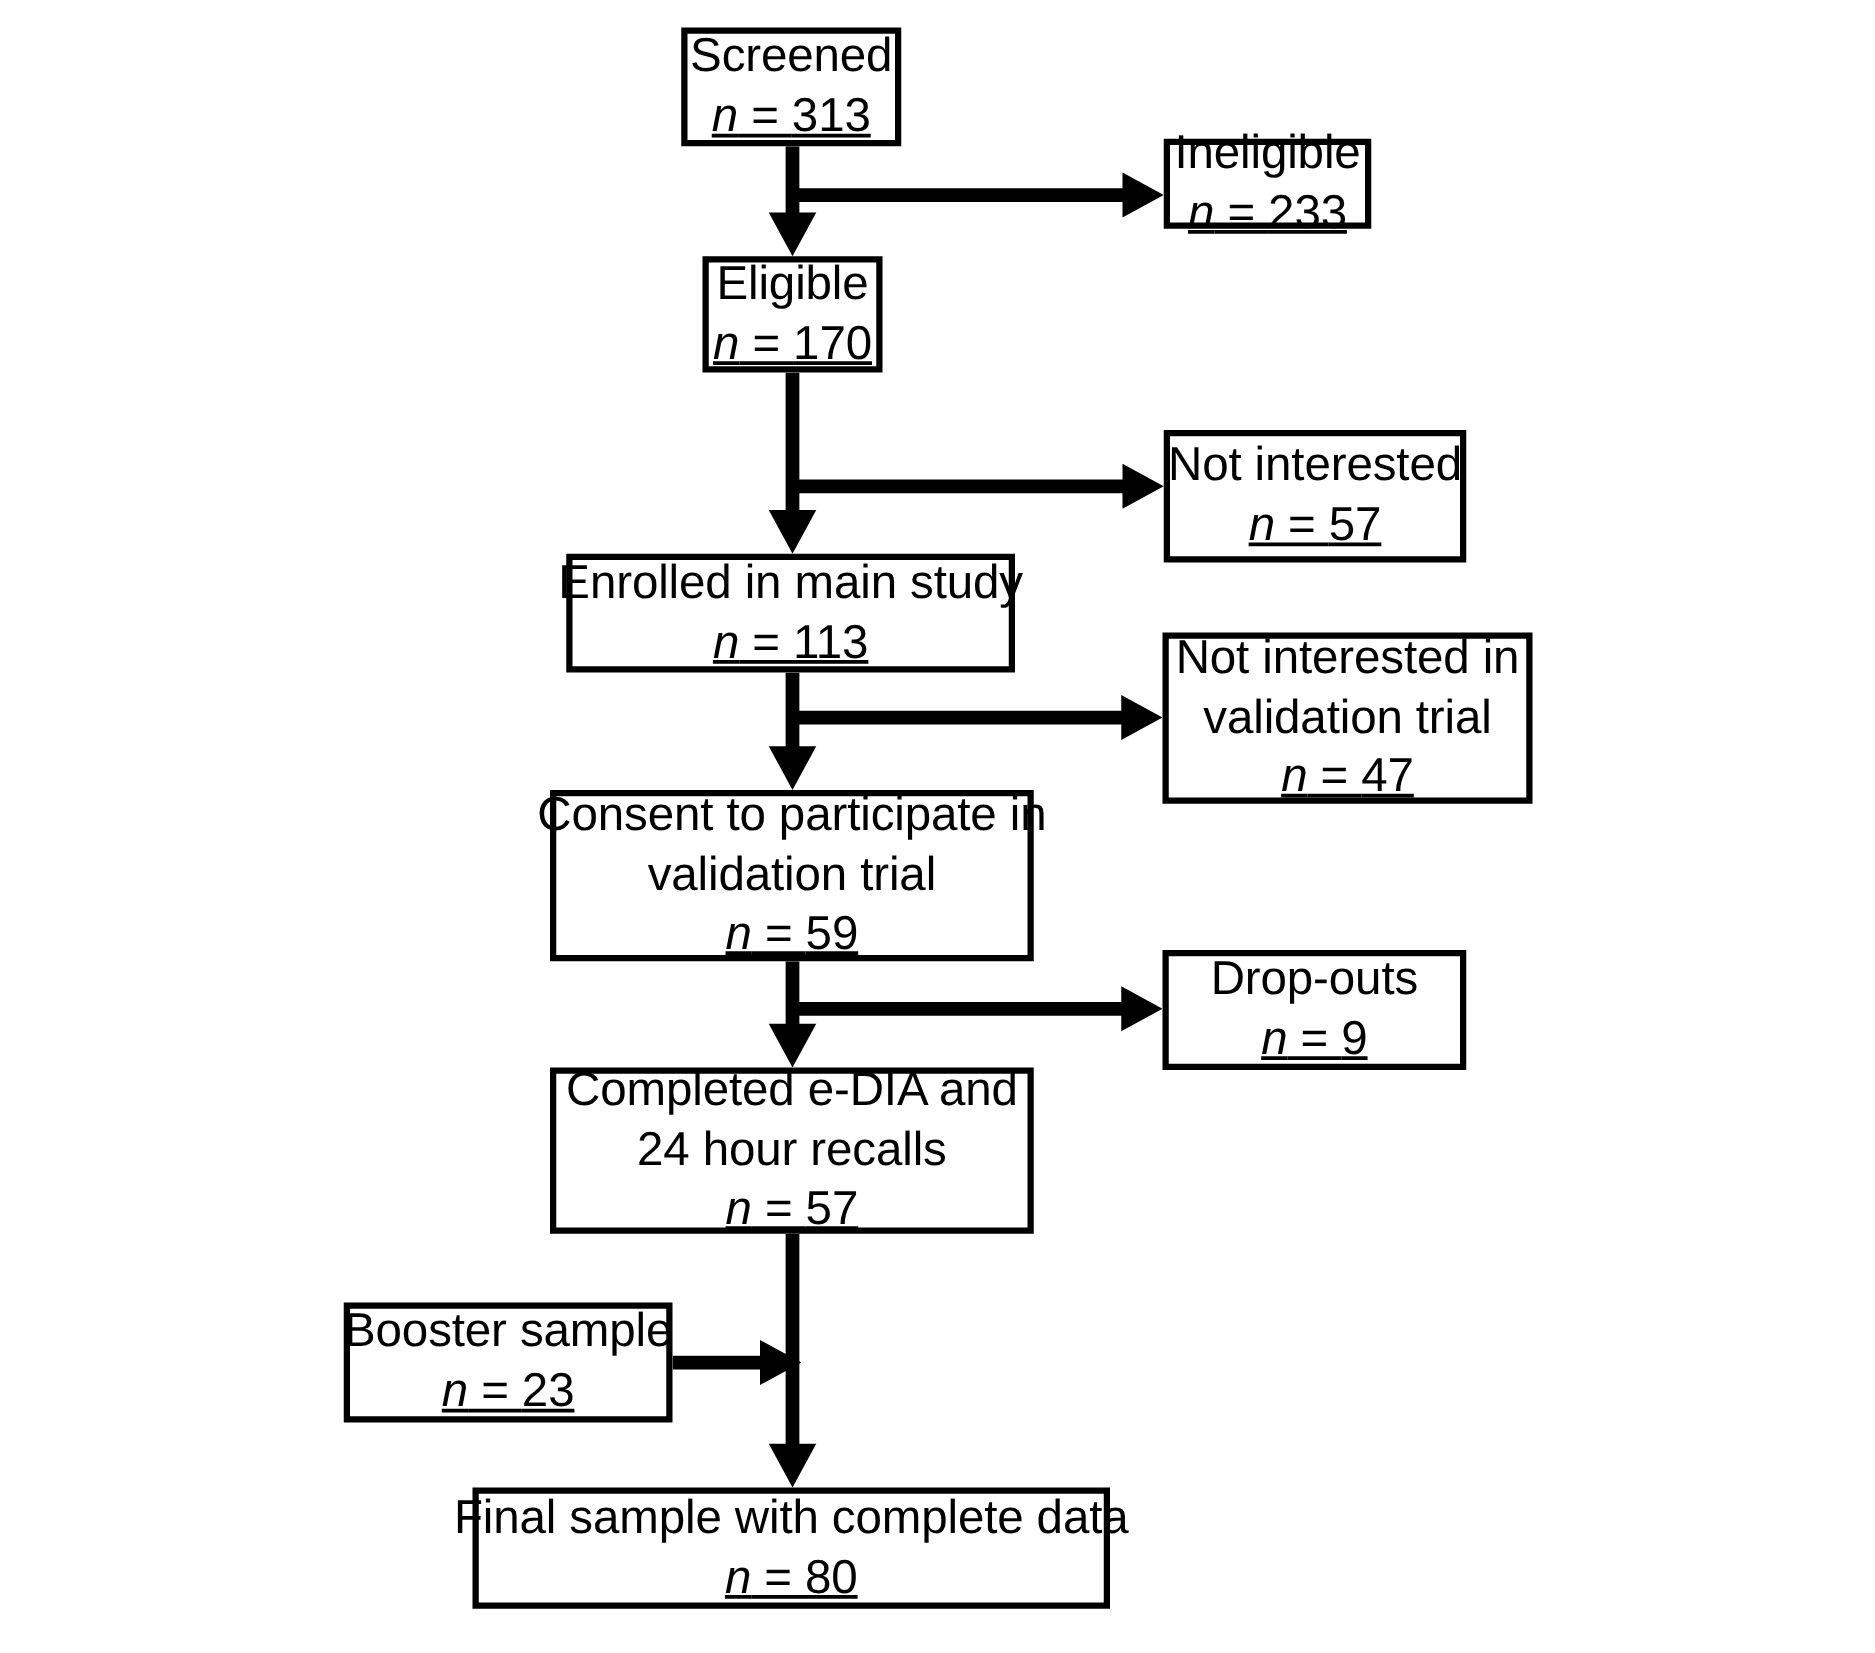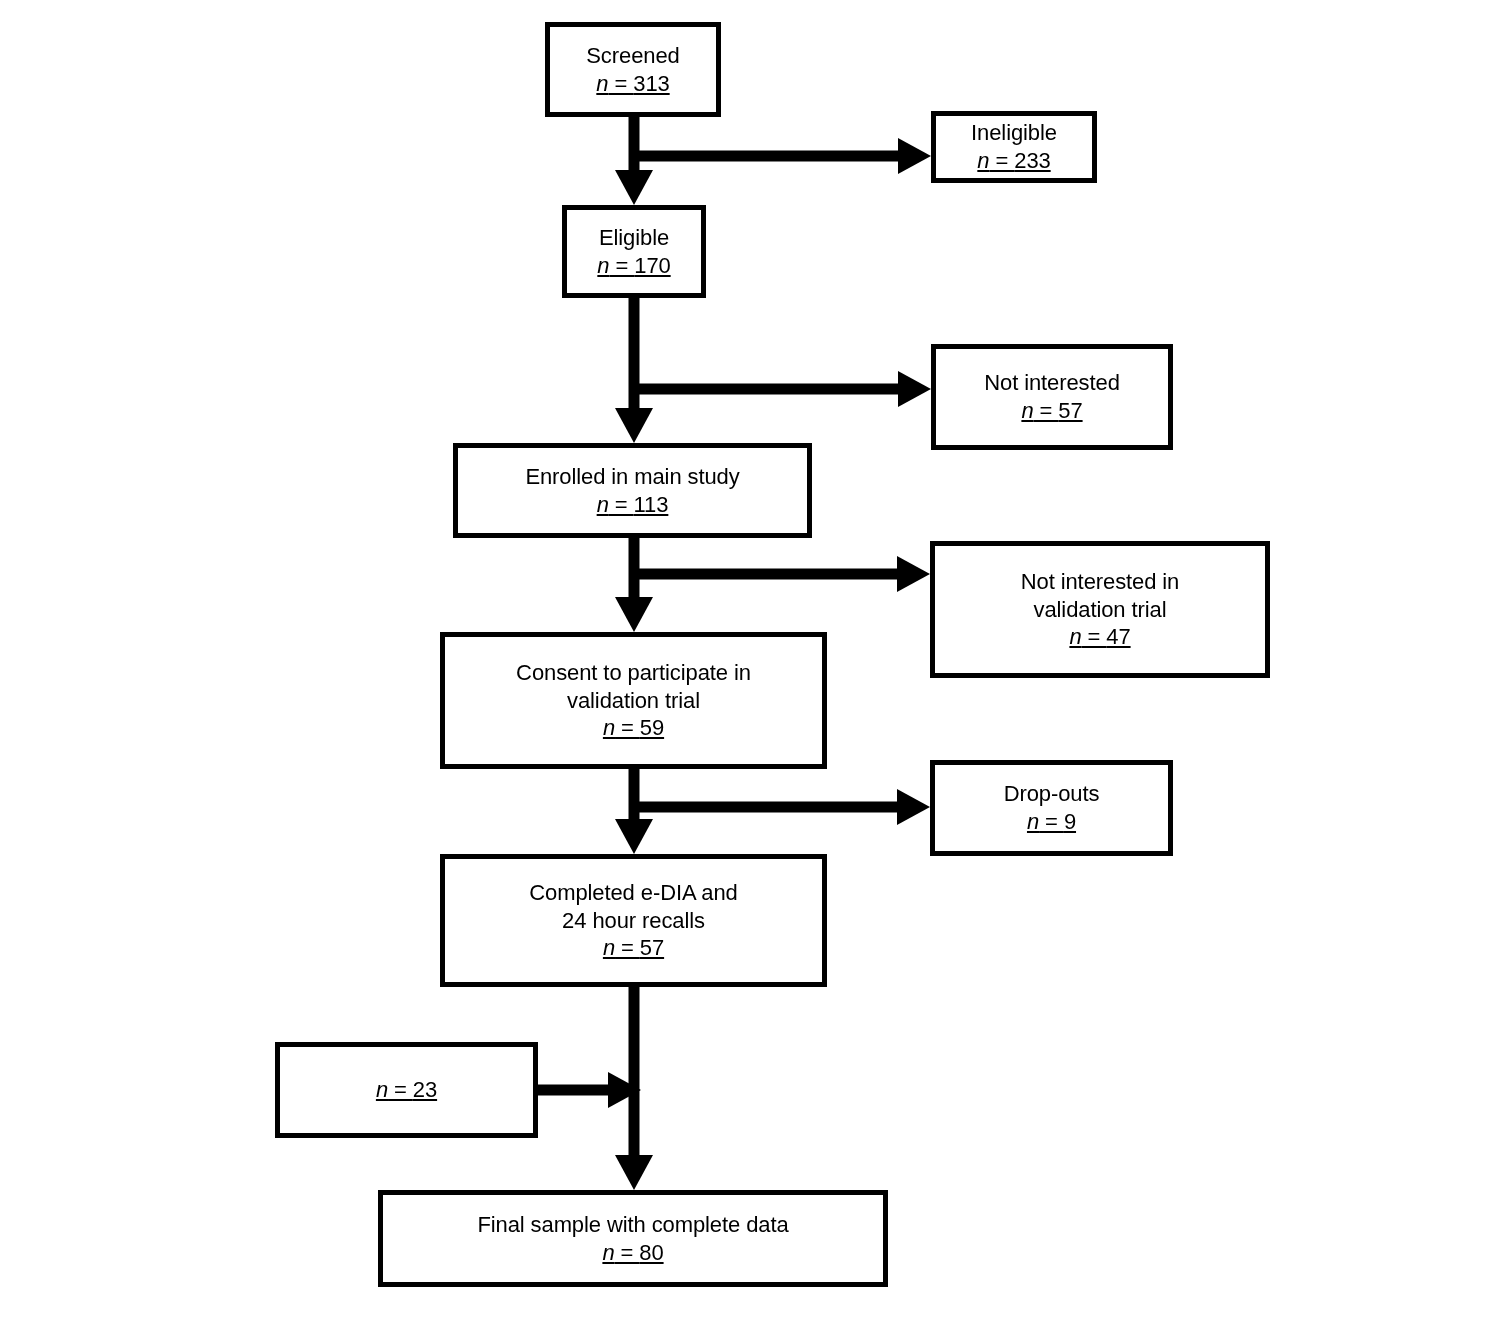--- a/index.html
+++ b/index.html
@@ -28,21 +28,21 @@
     position: absolute;
     box-sizing: border-box;
     border: 5px solid #000000;
     background: #ffffff;
     display: flex;
     flex-direction: column;
     align-items: center;
     justify-content: center;
     text-align: right;
     color: #000000;
-    font-size: 22px;
+    font-size: 38px;
     line-height: 1.26;
     letter-spacing: -0.1px;
     padding: 2px 8px;
   }
   .node .line {
     display: block;
     white-space: nowrap;
   }
   .node .nline {
     display: block;
@@ -129,21 +129,21 @@
   <div class="node" style="left:931px; top:344px; width:242px; height:106px;">
     <span class="line">Not interested</span>
     <span class="nline"><i class="nvar">n</i><span> = </span><span>57</span></span>
   </div>
 
   <div class="node" style="left:453px; top:443px; width:359px; height:95px;">
     <span class="line">Enrolled in main study</span>
     <span class="nline"><i class="nvar">n</i><span> = </span><span>113</span></span>
   </div>
 
-  <div class="node" style="left:930px; top:506px; width:340px; height:137px;margin-top:35px;">
+  <div class="node" style="left:930px; top:506px; width:296px; height:137px;">
     <span class="line">Not interested in</span>
     <span class="line">validation trial</span>
     <span class="nline"><i class="nvar">n</i><span> = </span><span>47</span></span>
   </div>
 
   <div class="node" style="left:440px; top:632px; width:387px; height:137px;">
     <span class="line">Consent to participate in</span>
     <span class="line">validation trial</span>
     <span class="nline"><i class="nvar">n</i><span> = </span><span>59</span></span>
   </div>
@@ -153,20 +153,21 @@
     <span class="nline"><i class="nvar">n</i><span> = </span><span>9</span></span>
   </div>
 
   <div class="node" style="left:440px; top:854px; width:387px; height:133px;">
     <span class="line">Completed e-DIA and</span>
     <span class="line">24 hour recalls</span>
     <span class="nline"><i class="nvar">n</i><span> = </span><span>57</span></span>
   </div>
 
   <div class="node" style="left:275px; top:1042px; width:263px; height:96px;">
+    <span class="line">Booster sample</span>
     <span class="nline"><i class="nvar">n</i><span> = </span><span>23</span></span>
   </div>
 
   <div class="node" style="left:378px; top:1190px; width:510px; height:97px;">
     <span class="line">Final sample with complete data</span>
     <span class="nline"><i class="nvar">n</i><span> = </span><span>80</span></span>
   </div>
 
 </div>
 

